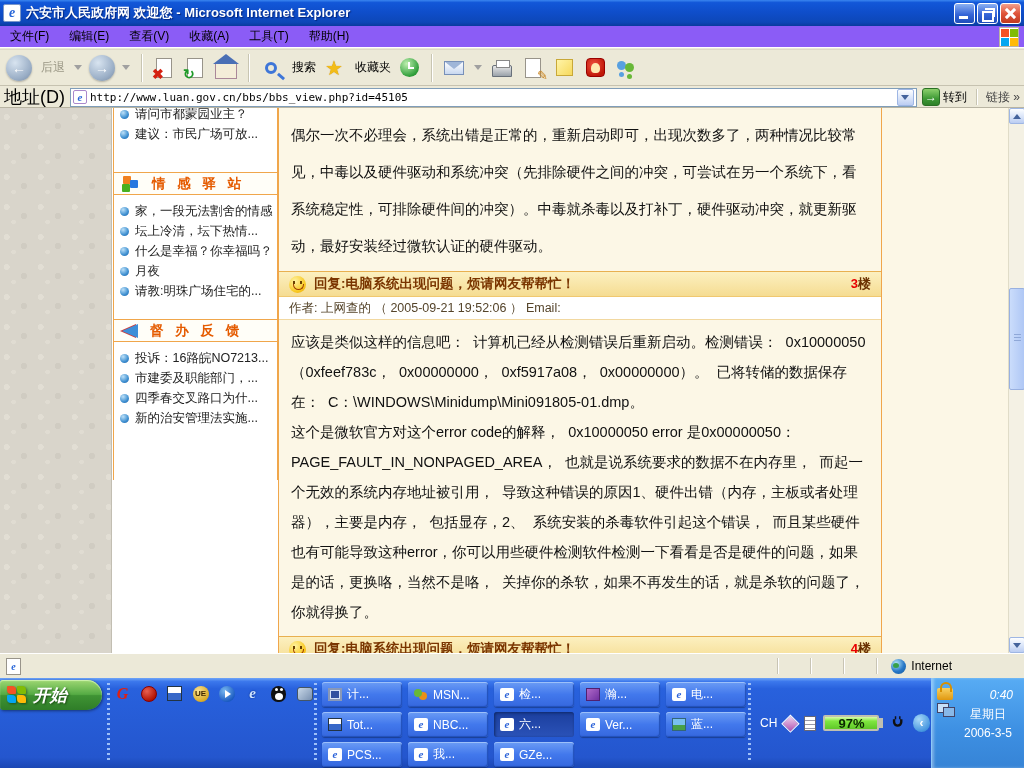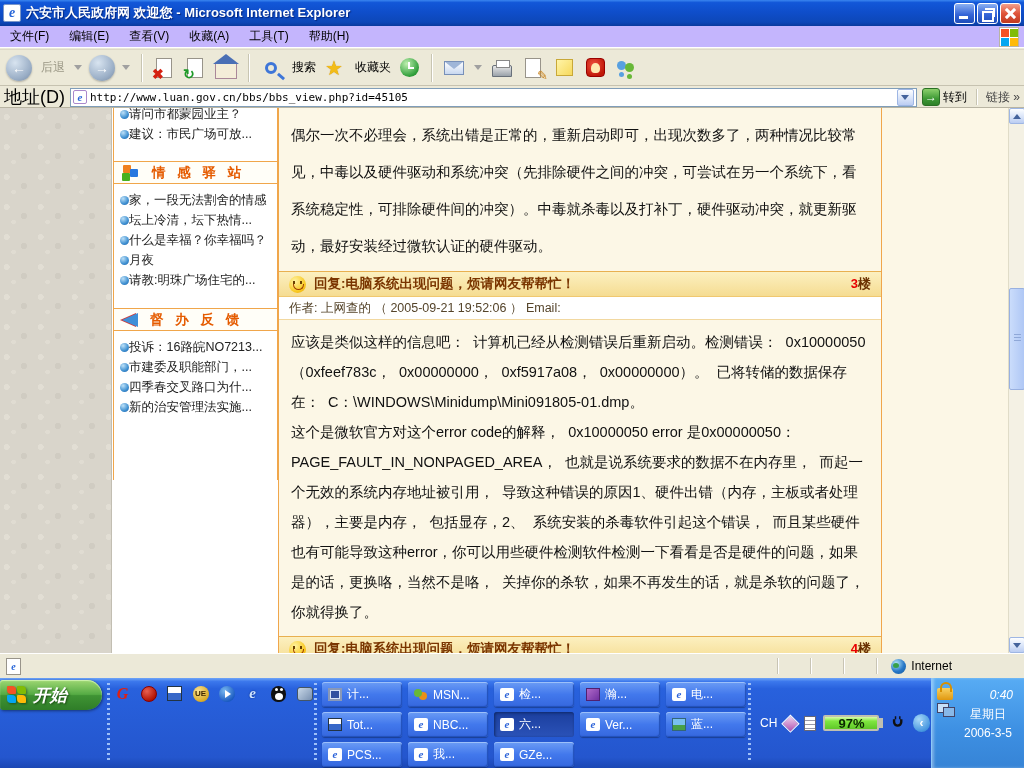--- a/index.html
+++ b/index.html
@@ -17,21 +17,21 @@
   .win-btn { width:21px; height:21px; margin-left:2px; border:1px solid #fff; border-radius:3px;
     position:relative; background:linear-gradient(180deg,#8AB0F2,#3565D8 55%,#1E4DBA); }
   .win-btn.close { background:linear-gradient(180deg,#F2A08C,#E0553A 50%,#C03A20); }
   .glyph-min::before { content:""; position:absolute; left:4px; bottom:4px; width:9px; height:3px; background:#fff; }
   .glyph-restore::before { content:""; position:absolute; left:4px; top:7px; width:8px; height:7px; border:2px solid #fff; }
   .glyph-restore::after { content:""; position:absolute; left:7px; top:4px; width:8px; height:7px; border:2px solid #fff; border-bottom:none; border-left:none; }
   .glyph-x::before,.glyph-x::after { content:""; position:absolute; left:3px; top:8px; width:13px; height:3px; background:#fff; }
   .glyph-x::before { transform:rotate(45deg); } .glyph-x::after { transform:rotate(-45deg); }
 
   
-  .menubar { position:absolute; top:26px; left:0; right:0; height:22px; background:#c4b5fd;
+  .menubar { position:absolute; top:26px; left:0; right:0; height:22px; background:#8b5cf6;
     border-bottom:1px solid #FFFFFF; display:flex; align-items:center; gap:20px; padding-left:10px; font-size:12px; color:#000; }
   .menu-flag { position:absolute; right:5px; top:1px; width:20px; height:20px; background:#fff; border:1px solid #B8B4A2;
     display:grid; grid-template-columns:8px 8px; grid-template-rows:8px 8px; gap:1px; padding:1px; }
   .menu-flag span:nth-child(1){background:#F35325}.menu-flag span:nth-child(2){background:#81BC06}
   .menu-flag span:nth-child(3){background:#05A6F0}.menu-flag span:nth-child(4){background:#FFBA08}
 
   
   .toolbar { position:absolute; top:49px; left:0; right:0; height:37px; background:#ECE9D8;
     border-top:1px solid #DDD9C8; border-bottom:1px solid #C6C2B0; display:flex; align-items:center; padding:0 6px; gap:5px; }
   .tb-sep { width:1px; height:28px; background:#C8C5B2; box-shadow:1px 0 0 #fff; margin:0 4px; }
@@ -90,21 +90,21 @@
   .left-margin { position:absolute; left:0; top:0; width:112px; height:100%;
     background:#D9D5CB;
     background-image:radial-gradient(circle at 20% 30%, #E2DED4 0 8%, transparent 9%),
                      radial-gradient(circle at 70% 60%, #D0CCC2 0 10%, transparent 11%),
                      radial-gradient(circle at 40% 80%, #E0DCD2 0 7%, transparent 8%);
     background-size:34px 30px; border-right:1px solid #C2BEB2; }
 
   
   .sidebar { position:absolute; left:113px; top:0; width:165px; height:372px; background:#fff;
     border-left:1px solid #F0A64B; border-right:1px solid #F0A64B; }
-  .sb-item { display:flex; align-items:center; gap:0; padding-left:6px; height:20px;
+  .sb-item { display:flex; align-items:center; gap:6px; padding-left:6px; height:20px;
     font-size:12.5px; color:#222; white-space:nowrap; overflow:hidden; cursor:pointer; }
   .bullet { flex:0 0 auto; width:9px; height:9px; border-radius:50%;
     background:radial-gradient(circle at 35% 30%,#BCE0F8,#3E8FD0 60%,#1C5FA8); }
   .sb-header { height:23px; border-top:1px solid #F0A64B; border-bottom:1px solid #F0A64B;
     display:flex; align-items:center; gap:12px; padding-left:8px; background:#FFFEF8;
     color:#E55B00; font-weight:bold; font-size:13.5px; letter-spacing:4px; white-space:nowrap; }
   .cubes-icon { position:relative; width:18px; height:16px; flex:0 0 auto; }
   .cubes-icon i { position:absolute; width:8px; height:8px; border-radius:1px; }
   .cubes-icon i:nth-child(1){ left:1px; top:0; background:#F08020; }
   .cubes-icon i:nth-child(2){ left:0; top:8px; background:#48B020; }
@@ -342,21 +342,21 @@
   <div class="sidebar">
     <div class="sb-item" style="margin-top:-4px;">
       <span class="bullet"></span>
       <span>请问市都蒙园业主？</span>
     </div>
     <div class="sb-item">
       <span class="bullet"></span>
       <span>建议：市民广场可放...</span>
     </div>
 
-    <div class="sb-header" style="margin-top:17px;">
+    <div class="sb-header" style="margin-top:28px;">
       <span class="cubes-icon">
           <i></i>
           <i></i>
           <i></i>
         </span>
       <span>情 感 驿 站</span>
     </div>
     <div class="sb-item" style="margin-top:6px;">
       <span class="bullet"></span>
       <span>家，一段无法割舍的情感</span>

